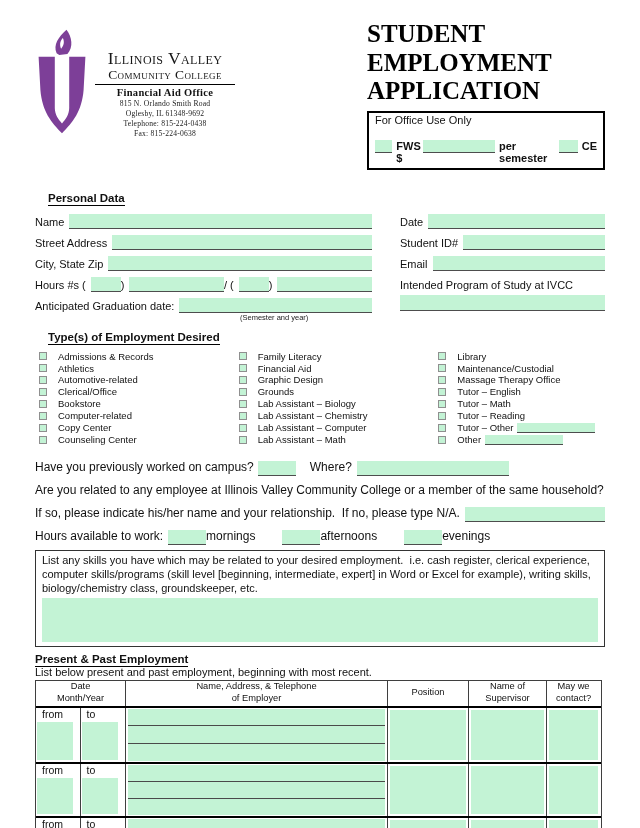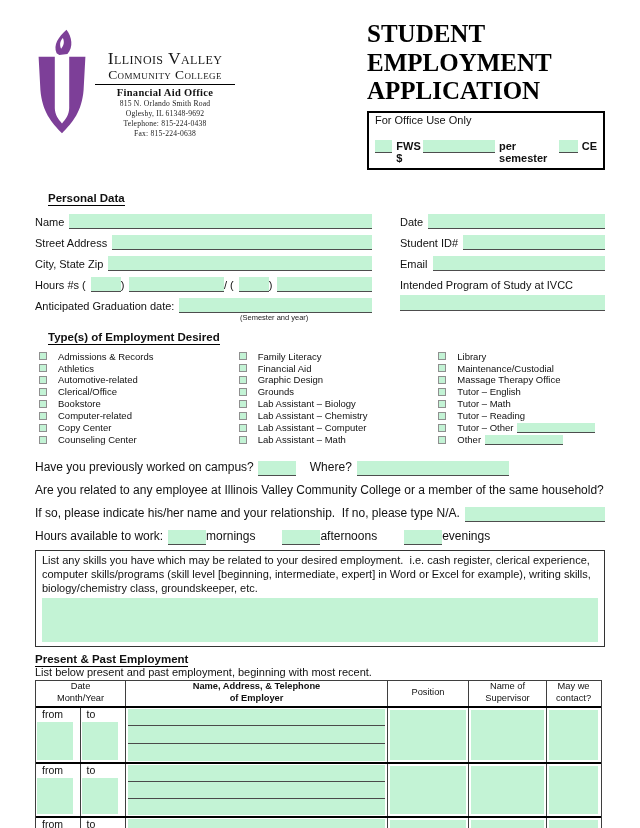--- a/index.html
+++ b/index.html
@@ -87,21 +87,21 @@
 
   
   .emp-sec{margin-top:6px;}
   .emp-sub{font-size:11px;margin-top:1px;}
   .emp-table{width:567px;border:1.5px solid var(--line);margin-top:2px;}
   .t-head{display:flex;height:27px;border-bottom:2.5px solid #000;}
   .th-cell{display:flex;flex-direction:column;justify-content:center;align-items:center;
     font-size:9.3px;line-height:1.25;text-align:center;border-right:1px solid var(--line);}
   .th-cell:last-child,.cell:last-child{border-right:none;}
   .w-date{width:90px;flex:none;}
-  .w-emp{width:262px;flex:none;font-weight:bold;}
+  .w-emp{width:262px;flex:none;}
   .w-pos{width:81px;flex:none;}
   .w-sup{width:78px;flex:none;}
   .w-may{width:53px;flex:none;}
   .t-block{display:flex;height:54px;}
   .t-block + .t-block{border-top:2.5px solid #000;}
   .c-date{display:flex;border-right:1px solid var(--line);}
   .d-sub{width:45px;display:flex;flex-direction:column;}
   .d-sub:first-child{border-right:1px solid var(--line);}
   .d-label{height:14px;font-size:10.5px;padding:1px 0 0 6px;line-height:1.1;}
   .d-field{flex:1;background:var(--green);margin:0 7px 2px 1px;}

